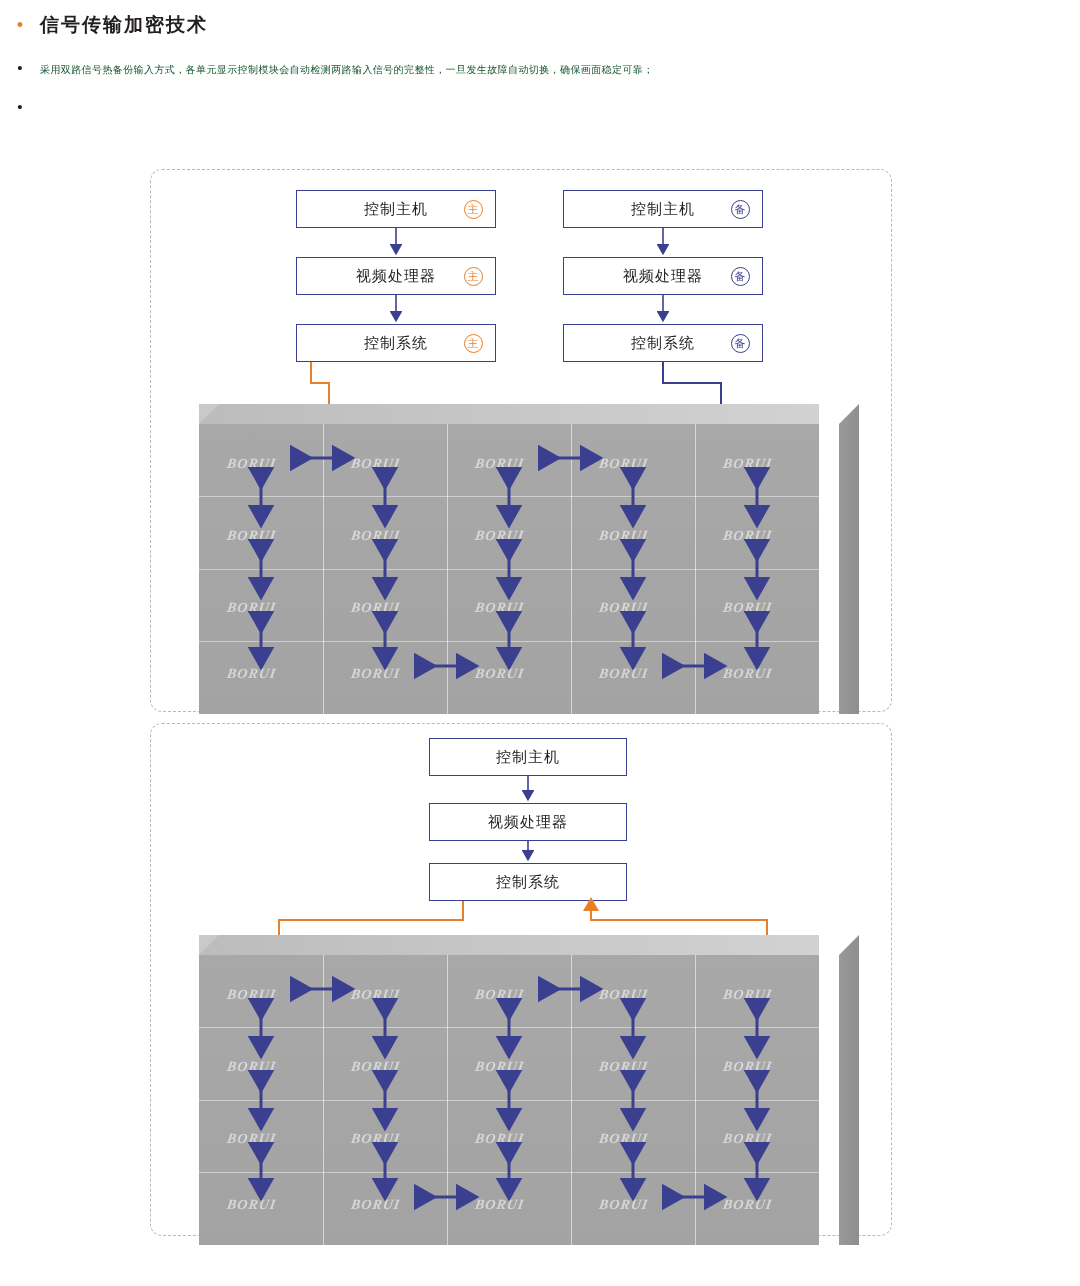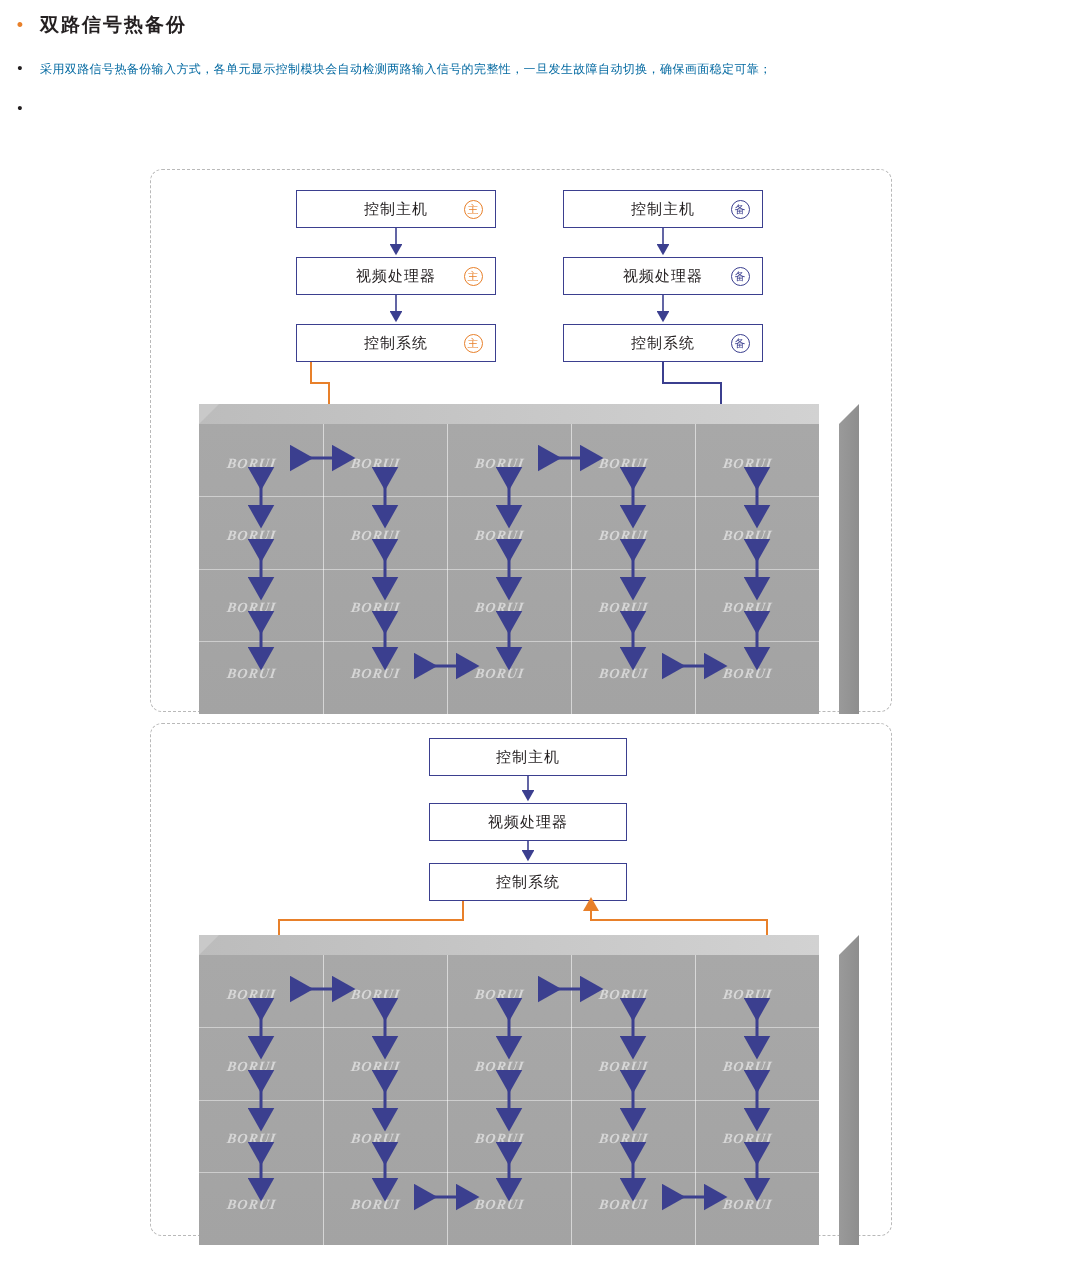--- a/index.html
+++ b/index.html
@@ -44,22 +44,22 @@
   .para-row {
     display: flex;
     align-items: baseline;
     margin-top: 22px;
   }
   .para-row .bullet-dot {
     color: #231f20;
     font-size: 15px;
   }
   .para-text {
-    font-size: 12px;
-    color: #0369a1;
+    font-size: 10px;
+    color: #14532d;
     letter-spacing: 0.4px;
   }
 
   
   .panel {
     position: absolute;
     border: 1px dashed #b9b9b9;
     border-radius: 12px;
     box-sizing: border-box;
   }
@@ -173,21 +173,21 @@
   svg { display: block; overflow: visible; }
   .ov { position: absolute; left: 0; top: 0; pointer-events: none; }
 </style>
 </head>
 <body>
 
 <div class="text-block">
 
   <div class="heading-row">
     <span class="bullet-dot">•</span>
-    <span class="heading-text">双路信号热备份</span>
+    <span class="heading-text">信号传输加密技术</span>
   </div>
 
   <div class="para-row">
     <span class="bullet-dot">•</span>
     <span class="para-text">采用双路信号热备份输入方式，各单元显示控制模块会自动检测两路输入信号的完整性，一旦发生故障自动切换，确保画面稳定可靠；</span>
   </div>
 
   <div class="para-row">
     <span class="bullet-dot">•</span>
   </div>

